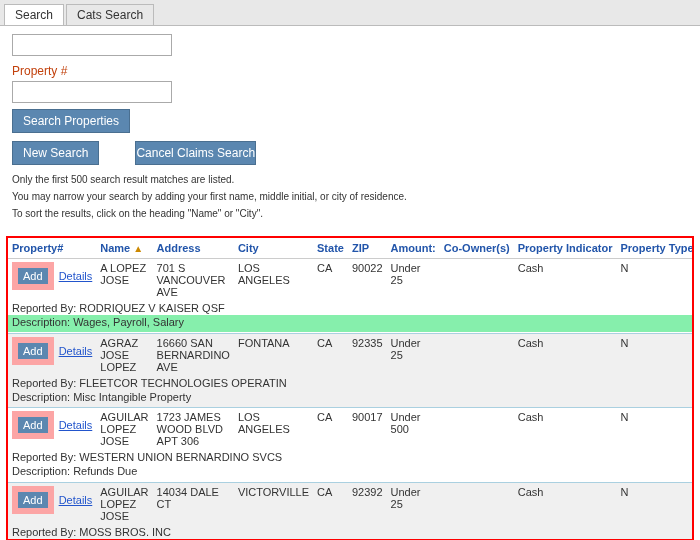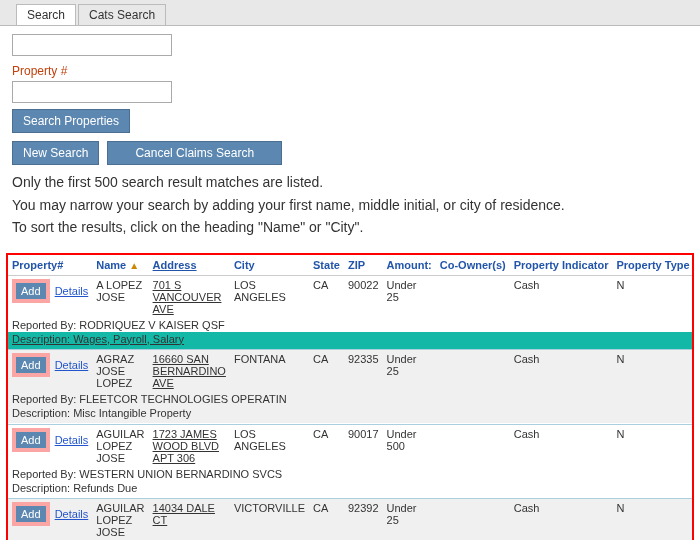--- a/index.html
+++ b/index.html
@@ -50,26 +50,27 @@
       color: #fff;
       border: 1px solid #4a6f90;
       padding: 4px 10px;
       font-size: 12px;
       cursor: pointer;
     }
     .btn-cancel {
       background: #5b87b0;
       color: #fff;
       border: 1px solid #4a6f90;
-      padding: 4px 27px;
-      font-size: 12px;
-      cursor: pointer;
+      padding: 4px 0;
+      font-size: 12px;
+      cursor: pointer;
+      margin-left: 28px;
     }
     .info-text {
-      font-size: 14px;
+      font-size: 10px;
       color: #333;
       margin-bottom: 3px;
       line-height: 1.4;
     }
     .results-container {
       margin: 6px 6px 6px 6px;
       border: 2.5px solid red;
       overflow: hidden;
     }
     .results-table {
@@ -120,48 +121,48 @@
       background: #f0f0f0;
     }
     .divider-row td {
       border-bottom: 1px solid #aad0e0;
       padding: 0;
       height: 1px;
     }
     .btn-add {
       background: #5b87b0;
       color: #fff;
-      border: 4px solid #fca5a5;
+      border: 6px solid #fca5a5;
       padding: 2px 5px;
       font-size: 11px;
       cursor: pointer;
       margin-right: 2px;
     }
     .link-details {
       color: #2255cc;
       text-decoration: underline;
       cursor: pointer;
       font-size: 11px;
     }
     .col-prop { width: 50px; }
     .col-name { width: 120px; }
-    .col-addr { width: 130px; text-decoration: underline; }
+    .col-addr { width: 130px; }
     .col-city { width: 75px; }
     .col-state { width: 32px; }
     .col-zip { width: 38px; }
     .col-amount { width: 55px; }
     .col-coowner { width: 68px; }
     .col-propind { width: 90px; }
     .col-proptype { width: 60px; }
     .actions-cell { white-space: nowrap; }
   </style>
 </head>
 <body>
 
-<div style="background:#e8e8e8; border-bottom:1px solid #bbb; padding:4px 0 0 16px; display:flex; gap:2px;">
+<div style="background:#e8e8e8; border-bottom:1px solid #bbb; padding:4px 0 0 4px; display:flex; gap:2px;">
   <div style="background:#fff; border:1px solid #bbb; border-bottom:none; padding:3px 10px; font-size:12px; cursor:pointer;">
     <span>Search</span>
   </div>
   <div style="background:#e8e8e8; border:1px solid #bbb; border-bottom:none; padding:3px 10px; font-size:12px; cursor:pointer;">
     <span>Cats Search</span>
   </div>
 </div>
 
 <div class="top-section">
   
@@ -237,21 +238,21 @@
     <td class="col-state">CA</td>
     <td class="col-zip">90022</td>
     <td class="col-amount">Under 25</td>
     <td class="col-coowner"></td>
     <td class="col-propind">Cash</td>
     <td class="col-proptype">N</td>
   </tr>
         <tr class="sub-row white-bg" style="background: rgb(255, 255, 255);">
           <td colspan="10" style="padding:1px 4px; font-size:11px;">Reported By: RODRIQUEZ V KAISER QSF</td>
         </tr>
-        <tr class="sub-row white-bg" style="background: #14b8a6; text-decoration: underline;">
+        <tr class="sub-row white-bg" style="background: #86efac;">
           <td colspan="10" style="padding:1px 4px 4px 4px; font-size:11px;">Description: Wages, Payroll, Salary</td>
         </tr>
         <tr class="divider-row">
           <td colspan="10" style="border-bottom:1px solid #aad0e0; height:1px; padding:0;"></td>
         </tr>
         <tr class="data-row gray-bg" style="background: rgb(240, 240, 240);">
     <td class="col-prop actions-cell">
       <button class="btn-add">Add</button>
       <a class="link-details">Details</a>
     </td>

